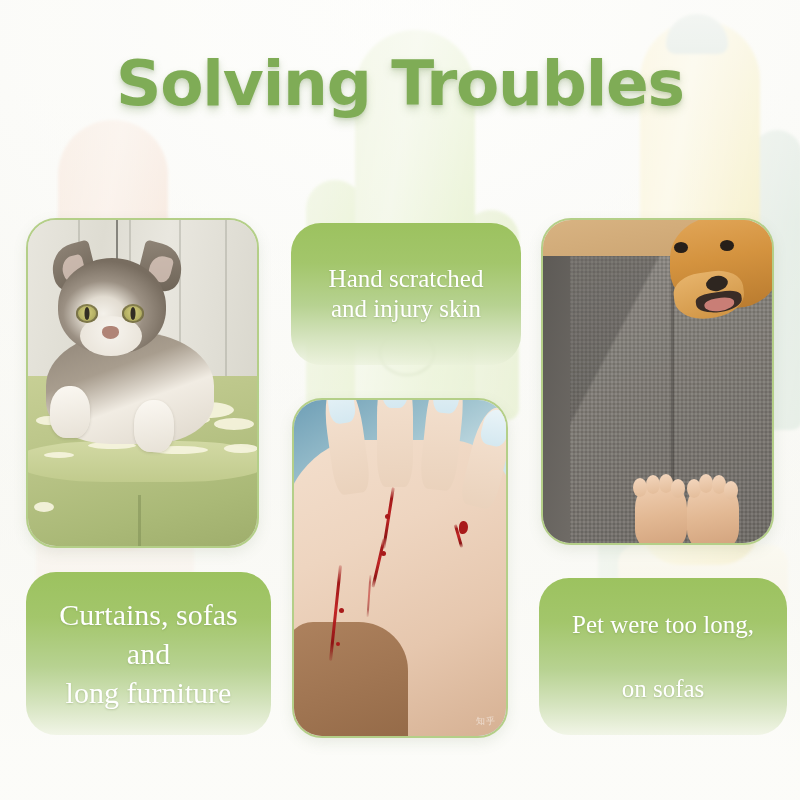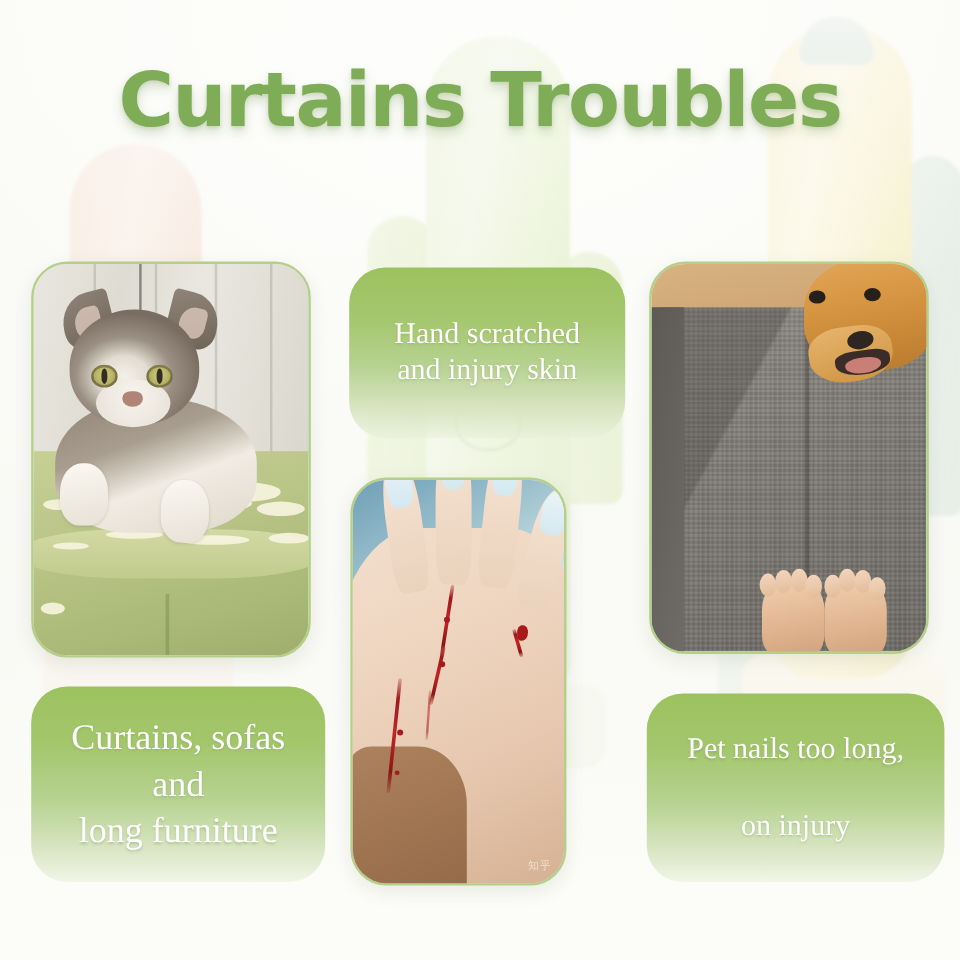--- a/index.html
+++ b/index.html
@@ -258,21 +258,21 @@
     position:absolute; bottom:-6px; width:52px; height:66px;
     border-radius:38% 38% 30% 30%;
     background:linear-gradient(170deg,#f0d0b4 0%,#e2b893 50%,#d1a17b 100%);
   }
   .toe{
     position:absolute; top:-5px; width:14px; height:19px; border-radius:50%;
     background:linear-gradient(170deg,#f3d6bd,#e3bc99);
   }
 
   
-  #photo-hand{ left:292px; top:398px; width:180px; height:340px; }
+  #photo-hand{ left:292px; top:398px; width:216px; height:340px; }
   .hand-bg{
     position:absolute; inset:0;
     background:linear-gradient(150deg,#6f9fb6 0%,#9fc3cf 22%,#cfe3e8 40%,#e8eef0 58%,#bcd3dc 100%);
   }
   .hand-shape{
     position:absolute; left:-8%; top:12%; width:116%; height:96%;
     border-radius:34% 30% 18% 22%;
     background:linear-gradient(155deg,#f3dfcd 0%,#eed5c0 32%,#e6c7ae 62%,#d2ab8c 100%);
   }
   .finger{
@@ -359,21 +359,21 @@
       <div class="arm l"></div>
       <div class="arm r"></div>
       <div class="base"></div>
       <div class="body"></div>
       <div class="cap"></div>
     </div>
 
     <div class="bg-wash"></div>
   </div>
 
-  <div id="title">Curtains Troubles</div>
+  <div id="title">Solving Troubles</div>
 
   <div class="photo" id="photo-cat">
     <div class="inner">
       <div class="wall">
         <div class="slat" style="left:22%"></div>
         <div class="slat" style="left:44%"></div>
         <div class="slat" style="left:66%"></div>
         <div class="slat" style="left:86%"></div>
       </div>
       <div class="sofa">
@@ -495,19 +495,19 @@
 
   <div class="greenbox" id="box-furniture">
     <div>
       <span>Curtains, sofas and</span><br>
       <span>long furniture</span><br>
     </div>
   </div>
 
   <div class="greenbox" id="box-nails">
     <div>
-      <span>Pet nails too long,</span><br>
+      <span>Pet were too long,</span><br>
       <br>
-      <span>on injury</span>
+      <span>on sofas</span>
     </div>
   </div>
 
 </div>
 
 </body></html>

